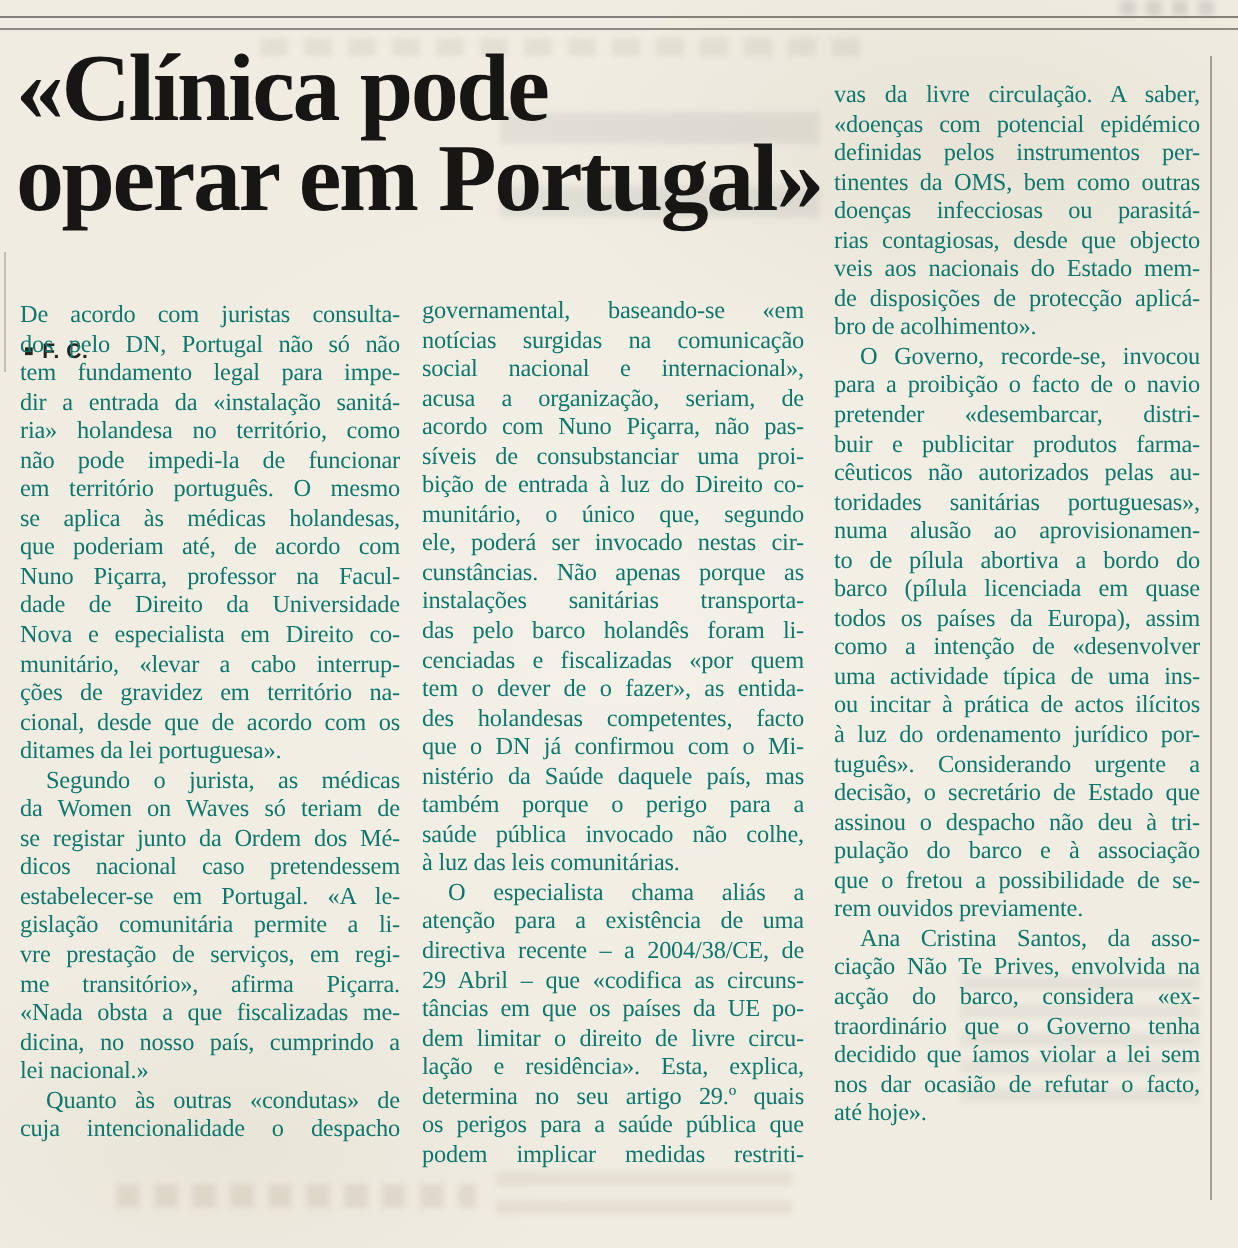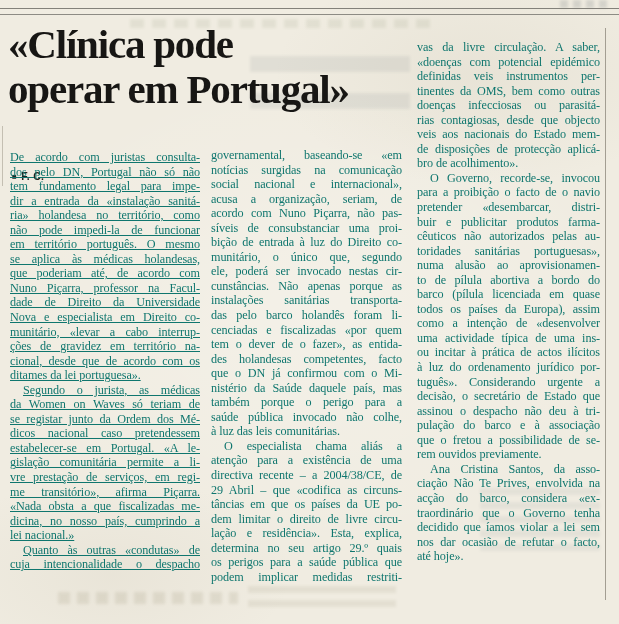--- a/index.html
+++ b/index.html
@@ -17,35 +17,35 @@
       radial-gradient(ellipse 400px 300px at 50% 50%, rgba(255,255,252,0.25), transparent 80%);
   }
   .rule-top-1{position:absolute;left:0;top:8px;width:619px;height:1px;background:#83817a;}
   .rule-top-2{position:absolute;left:0;top:14px;width:619px;height:1px;background:#8d8b84;}
   .rule-right{position:absolute;left:605px;top:28px;width:1px;height:572px;background:#a39e92;}
   .rule-left{position:absolute;left:2px;top:126px;width:1px;height:60px;background:#c4bfb2;}
 
   .headline{
     position:absolute;left:8px;top:22px;width:404px;
     color:#171614;font-weight:700;
-    font-size:41px;line-height:45px;letter-spacing:-1.2px;
+    font-size:48px;line-height:45px;letter-spacing:-1.2px;
   }
   .byline{
     position:absolute;left:12px;top:130px;width:180px;
     font-family:"Liberation Sans","DejaVu Sans",sans-serif;
     font-size:10.5px;font-weight:700;color:#24221e;letter-spacing:.3px;margin-top:40px;
   }
   .byline .sq{font-size:8px;vertical-align:1px;margin-right:4px;}
 
   .col{
     position:absolute;overflow:hidden;
     color:#0f766e;font-size:12.2px;line-height:14.55px;
     letter-spacing:-0.1px;
   }
-  .col-1{left:10px;  top:150px; width:190px; height:428px;text-decoration:underline;}
+  .col-1{left:10px;  top:150px; width:190px; height:428px;}
   .col-2{left:211px; top:148px; width:191px; height:440px;}
   .col-3{left:417px; top:40px;  width:183px; height:544px;}
   .line{text-align:justify;text-align-last:justify;}
   .line.par-end{text-align-last:left;}
   .line.indent{text-indent:13px;}
 
   
   .ghost{position:absolute;pointer-events:none;filter:blur(1.5px);}
   .ghost-headline-reverse{
     left:250px;top:56px;width:160px;height:74px;opacity:.10;
@@ -157,21 +157,21 @@
     <div class="line">tâncias em que os países da UE po-</div>
     <div class="line">dem limitar o direito de livre circu-</div>
     <div class="line">lação e residência». Esta, explica,</div>
     <div class="line">determina no seu artigo 29.º quais</div>
     <div class="line">os perigos para a saúde pública que</div>
     <div class="line">podem implicar medidas restriti-</div>
   </div>
 <div class="col col-3">
     <div class="line">vas da livre circulação. A saber,</div>
     <div class="line">«doenças com potencial epidémico</div>
-    <div class="line">definidas veis instrumentos per-</div>
+    <div class="line">definidas pelos instrumentos per-</div>
     <div class="line">tinentes da OMS, bem como outras</div>
     <div class="line">doenças infecciosas ou parasitá-</div>
     <div class="line">rias contagiosas, desde que objecto</div>
     <div class="line">veis aos nacionais do Estado mem-</div>
     <div class="line">de disposições de protecção aplicá-</div>
     <div class="line par-end">bro de acolhimento».</div>
     <div class="line indent">O Governo, recorde-se, invocou</div>
     <div class="line">para a proibição o facto de o navio</div>
     <div class="line">pretender «desembarcar, distri-</div>
     <div class="line">buir e publicitar produtos farma-</div>

